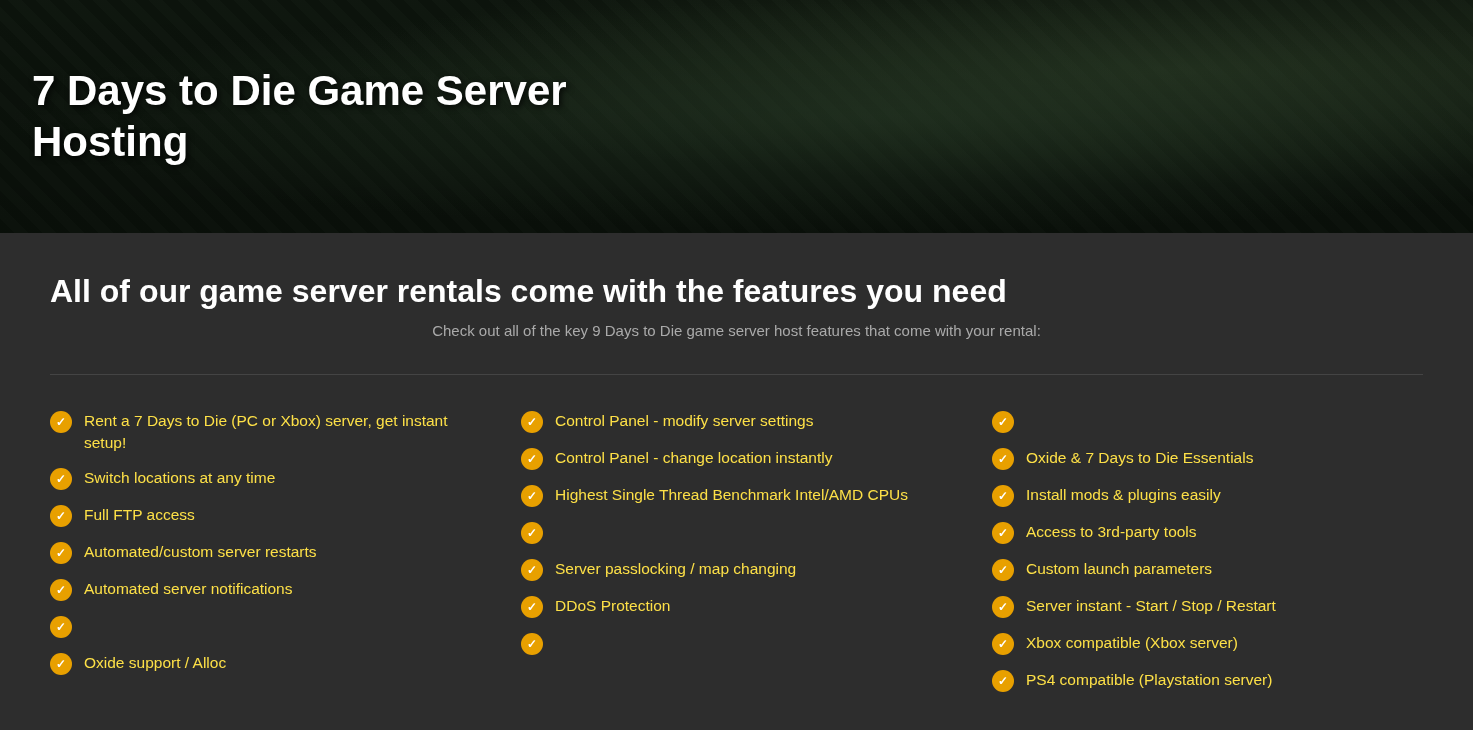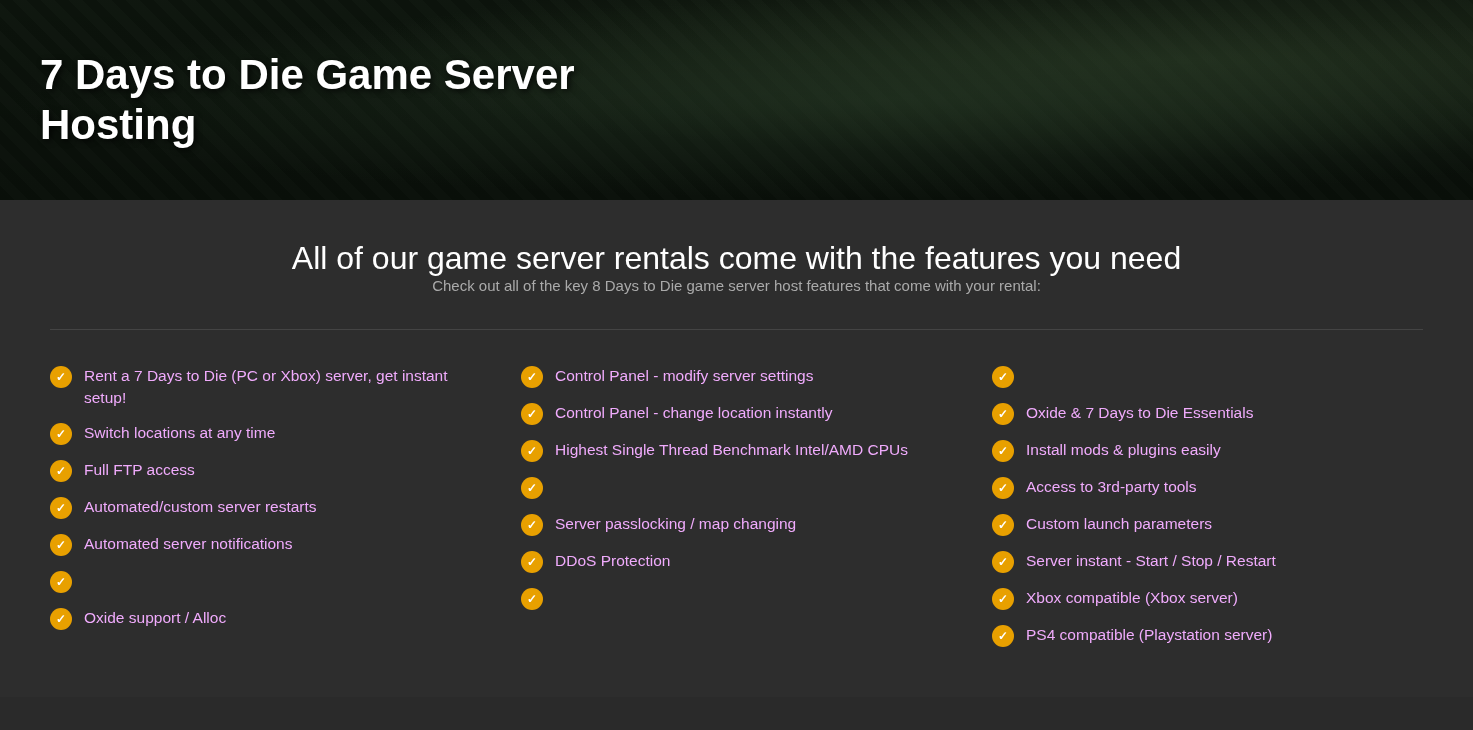--- a/index.html
+++ b/index.html
@@ -9,27 +9,27 @@
       color: #fff;
       width: 1473px;
       min-height: 730px;
       overflow-x: hidden;
     }
 
     
     .hero {
       position: relative;
       width: 100%;
-      height: 200px;
+      height: 233px;
       background: linear-gradient(rgba(0,0,0,0.55), rgba(0,0,0,0.65)),
                   
                   repeating-linear-gradient(45deg, #1a2a1a 0px, #1a2a1a 10px, #223322 10px, #223322 20px);
       display: flex;
       align-items: center;
-      padding: 30px 40px;
+      padding: 30px 32px;
       overflow: hidden;
     }
     .hero::before {
       content: '';
       position: absolute;
       inset: 0;
       background: 
         radial-gradient(ellipse at 60% 50%, rgba(40,60,40,0.5) 0%, transparent 70%),
         radial-gradient(ellipse at 80% 30%, rgba(60,80,50,0.4) 0%, transparent 50%);
     }
@@ -43,24 +43,24 @@
       max-width: 700px;
     }
 
     
     .features-section {
       background: #2d2d2d;
       padding: 40px 50px 50px 50px;
     }
 
     .features-heading {
-      text-align: center;
       font-size: 32px;
-      font-weight: 400;
+      font-weight: 700;
       color: #ffffff;
+      margin-bottom: 12px;
     }
 
     .features-subheading {
       text-align: center;
       font-size: 15px;
       color: #aaaaaa;
       margin-bottom: 35px;
     }
 
     .divider {
@@ -97,35 +97,35 @@
       align-items: center;
       justify-content: center;
       margin-top: 1px;
       font-size: 12px;
       color: #fff;
       font-weight: 700;
     }
 
     .feature-text {
       font-size: 15.5px;
-      color: #f0abfc;
+      color: #fde047;
       line-height: 1.4;
     }
   </style>
 </head>
 <body>
 
 <div class="hero">
   <h1 class="hero-title" style="white-space: pre-line;">7 Days to Die Game Server
 Hosting</h1>
 </div>
 
 <div class="features-section">
   <h2 class="features-heading">All of our game server rentals come with the features you need</h2>
-  <p class="features-subheading">Check out all of the key 8 Days to Die game server host features that come with your rental:</p>
+  <p class="features-subheading">Check out all of the key 9 Days to Die game server host features that come with your rental:</p>
   <hr class="divider">
 
   <div class="features-grid">
 
     <div class="feature-column">
     <div class="feature-item">
           <span class="check-icon">✓</span>
           <span class="feature-text">Rent a 7 Days to Die (PC or Xbox) server, get instant setup!</span>
         </div>
         <div class="feature-item">

